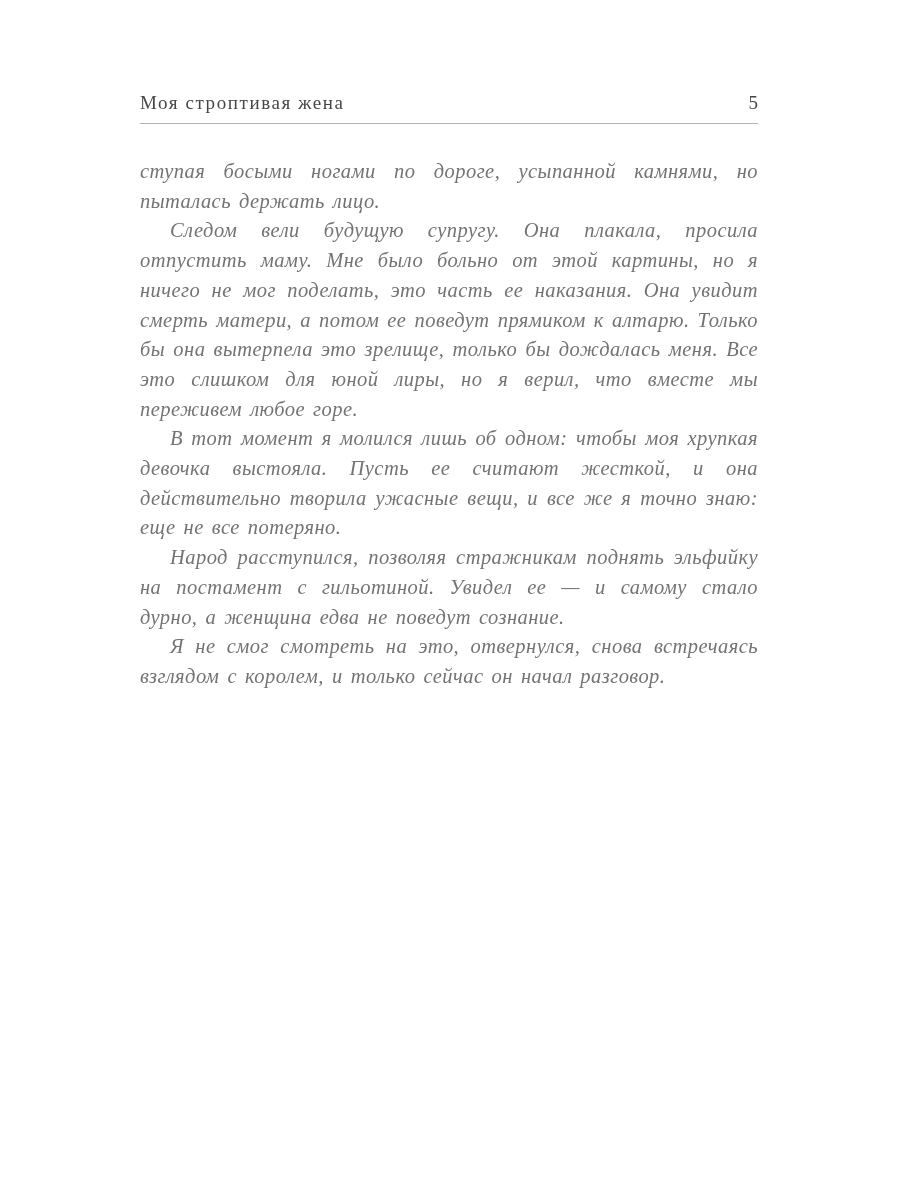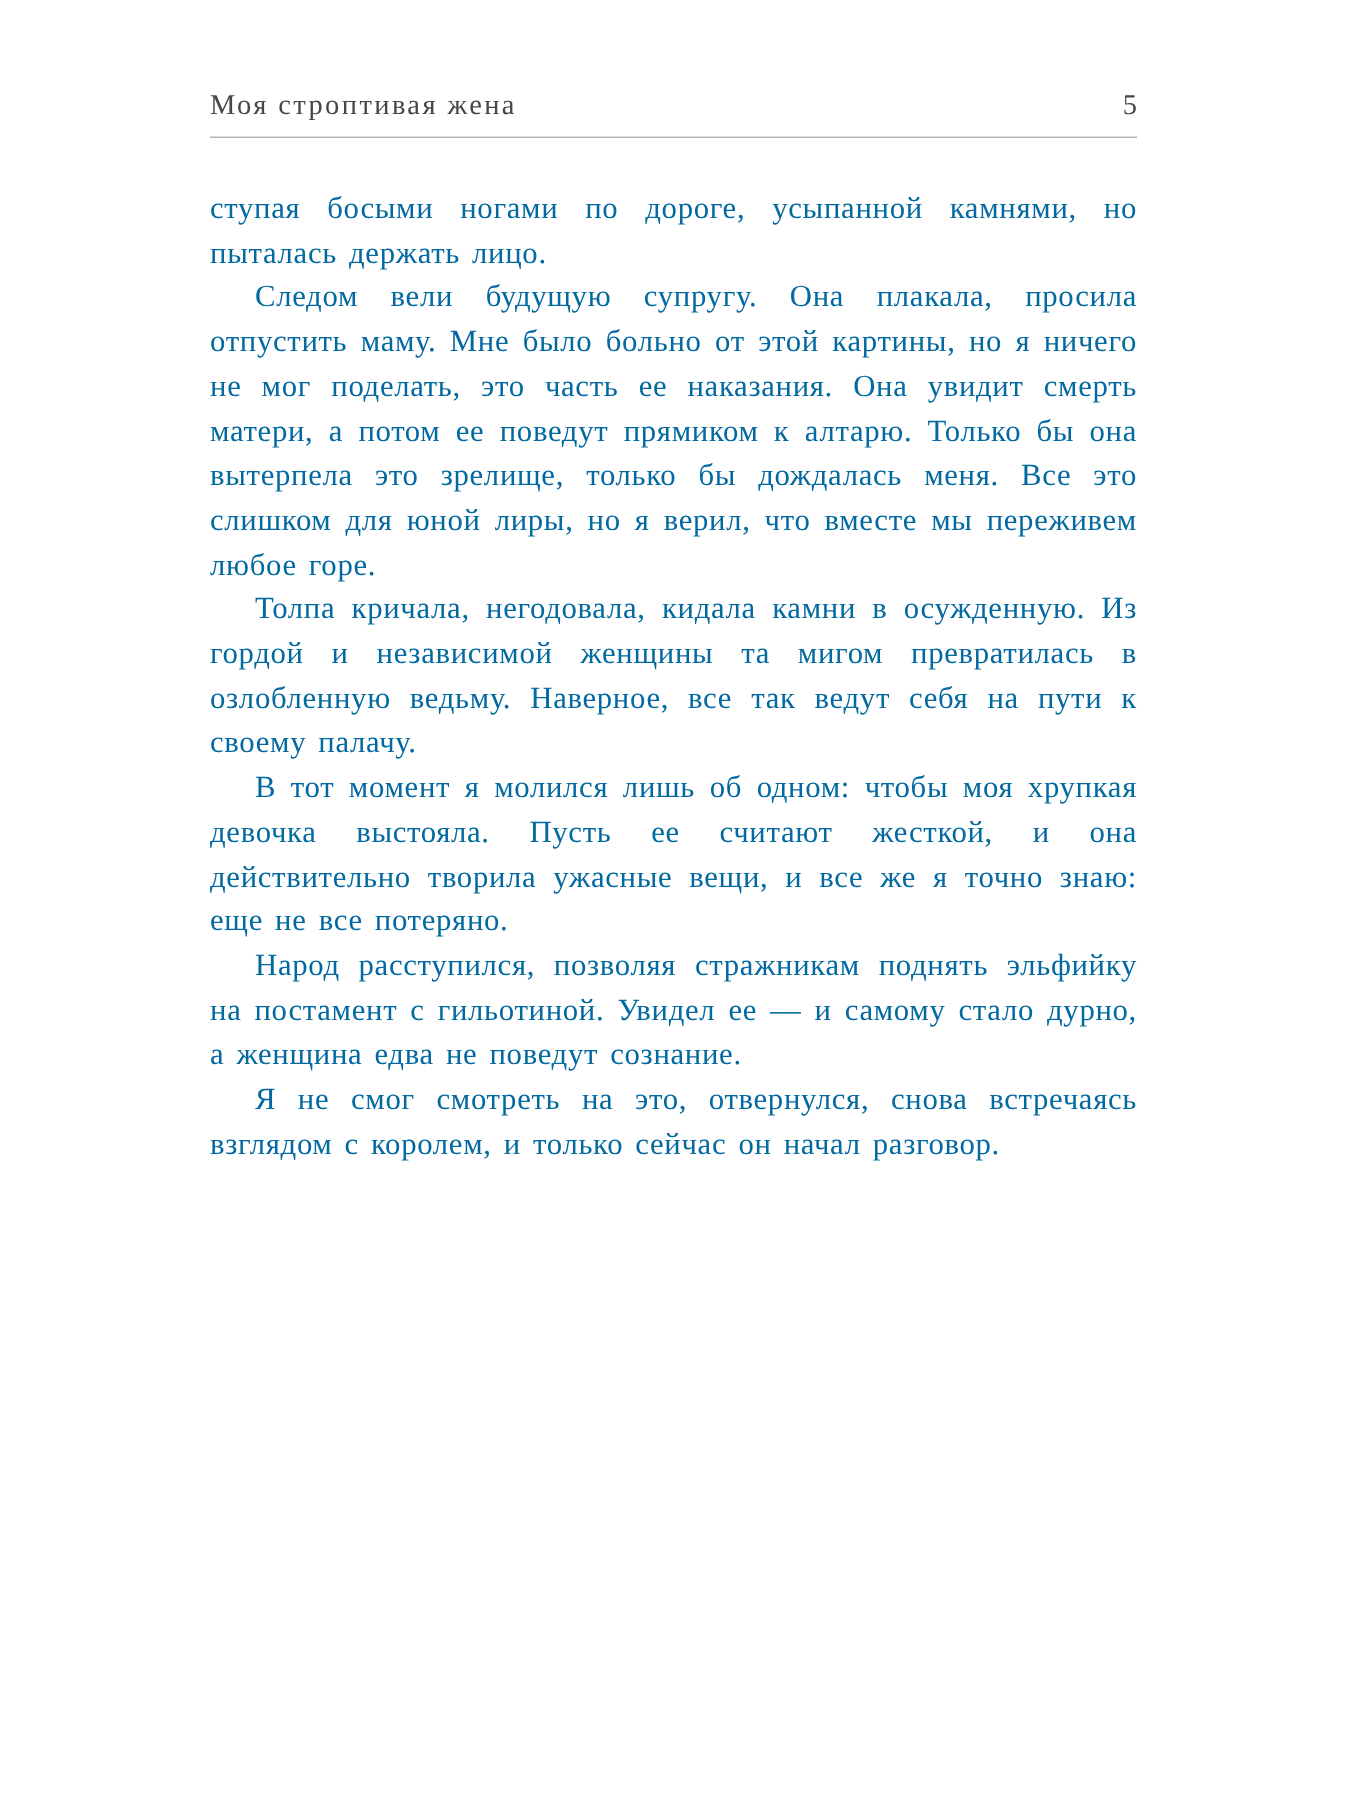--- a/index.html
+++ b/index.html
@@ -11,21 +11,21 @@
     height: 1200px;
     background: #ffffff;
     font-family: "Liberation Serif", serif;
     color: #3c3c3c;
     overflow: hidden;
   }
   .page {
     box-sizing: border-box;
     width: 900px;
     height: 1200px;
-    padding: 60px 142px 40px 140px;
+    padding: 92px 142px 40px 140px;
   }
   .page-header {
     display: flex;
     justify-content: space-between;
     align-items: baseline;
     border-bottom: 1px solid #b3b3b3;
     padding-bottom: 9px;
   }
   .page-header .book-title {
     font-size: 19px;
@@ -36,21 +36,22 @@
     font-size: 19px;
     color: #474747;
   }
   .body-text {
     margin-top: 33px;
     font-size: 20.5px;
     line-height: 29.7px;
     text-align: justify;
     letter-spacing: 0.45px;
     word-spacing: 2.5px;
-    color: #0369a1;
+    color: #737373;
+    font-style: italic;
   }
   .body-text p {
     margin: 0;
     text-indent: 30px;
   }
   .body-text p.no-indent {
     text-indent: 0;
   }
 </style>
 </head>
@@ -58,18 +59,17 @@
 
 <div class="page">
   <div class="page-header">
     <span class="book-title">Моя строптивая жена</span>
     <span class="page-number">5</span>
   </div>
 
   <div class="body-text">
       <p class="no-indent">ступая босыми ногами по дороге, усыпанной камнями, но пыталась держать лицо.</p>
       <p>Следом вели будущую супругу. Она плакала, просила отпустить маму. Мне было больно от этой картины, но я ничего не мог поделать, это часть ее наказания. Она увидит смерть матери, а потом ее поведут прямиком к алтарю. Только бы она вытерпела это зрелище, только бы дождалась меня. Все это слишком для юной лиры, но я верил, что вместе мы переживем любое горе.</p>
-      <p>Толпа кричала, негодовала, кидала камни в осужденную. Из гордой и независимой женщины та мигом превратилась в озлобленную ведьму. Наверное, все так ведут себя на пути к своему палачу.</p>
       <p>В тот момент я молился лишь об одном: чтобы моя хрупкая девочка выстояла. Пусть ее считают жесткой, и она действительно творила ужасные вещи, и все же я точно знаю: еще не все потеряно.</p>
       <p>Народ расступился, позволяя стражникам поднять эльфийку на постамент с гильотиной. Увидел ее — и самому стало дурно, а женщина едва не поведут сознание.</p>
       <p>Я не смог смотреть на это, отвернулся, снова встречаясь взглядом с королем, и только сейчас он начал разговор.</p>
     </div>
 </div>
 
 </body></html>

